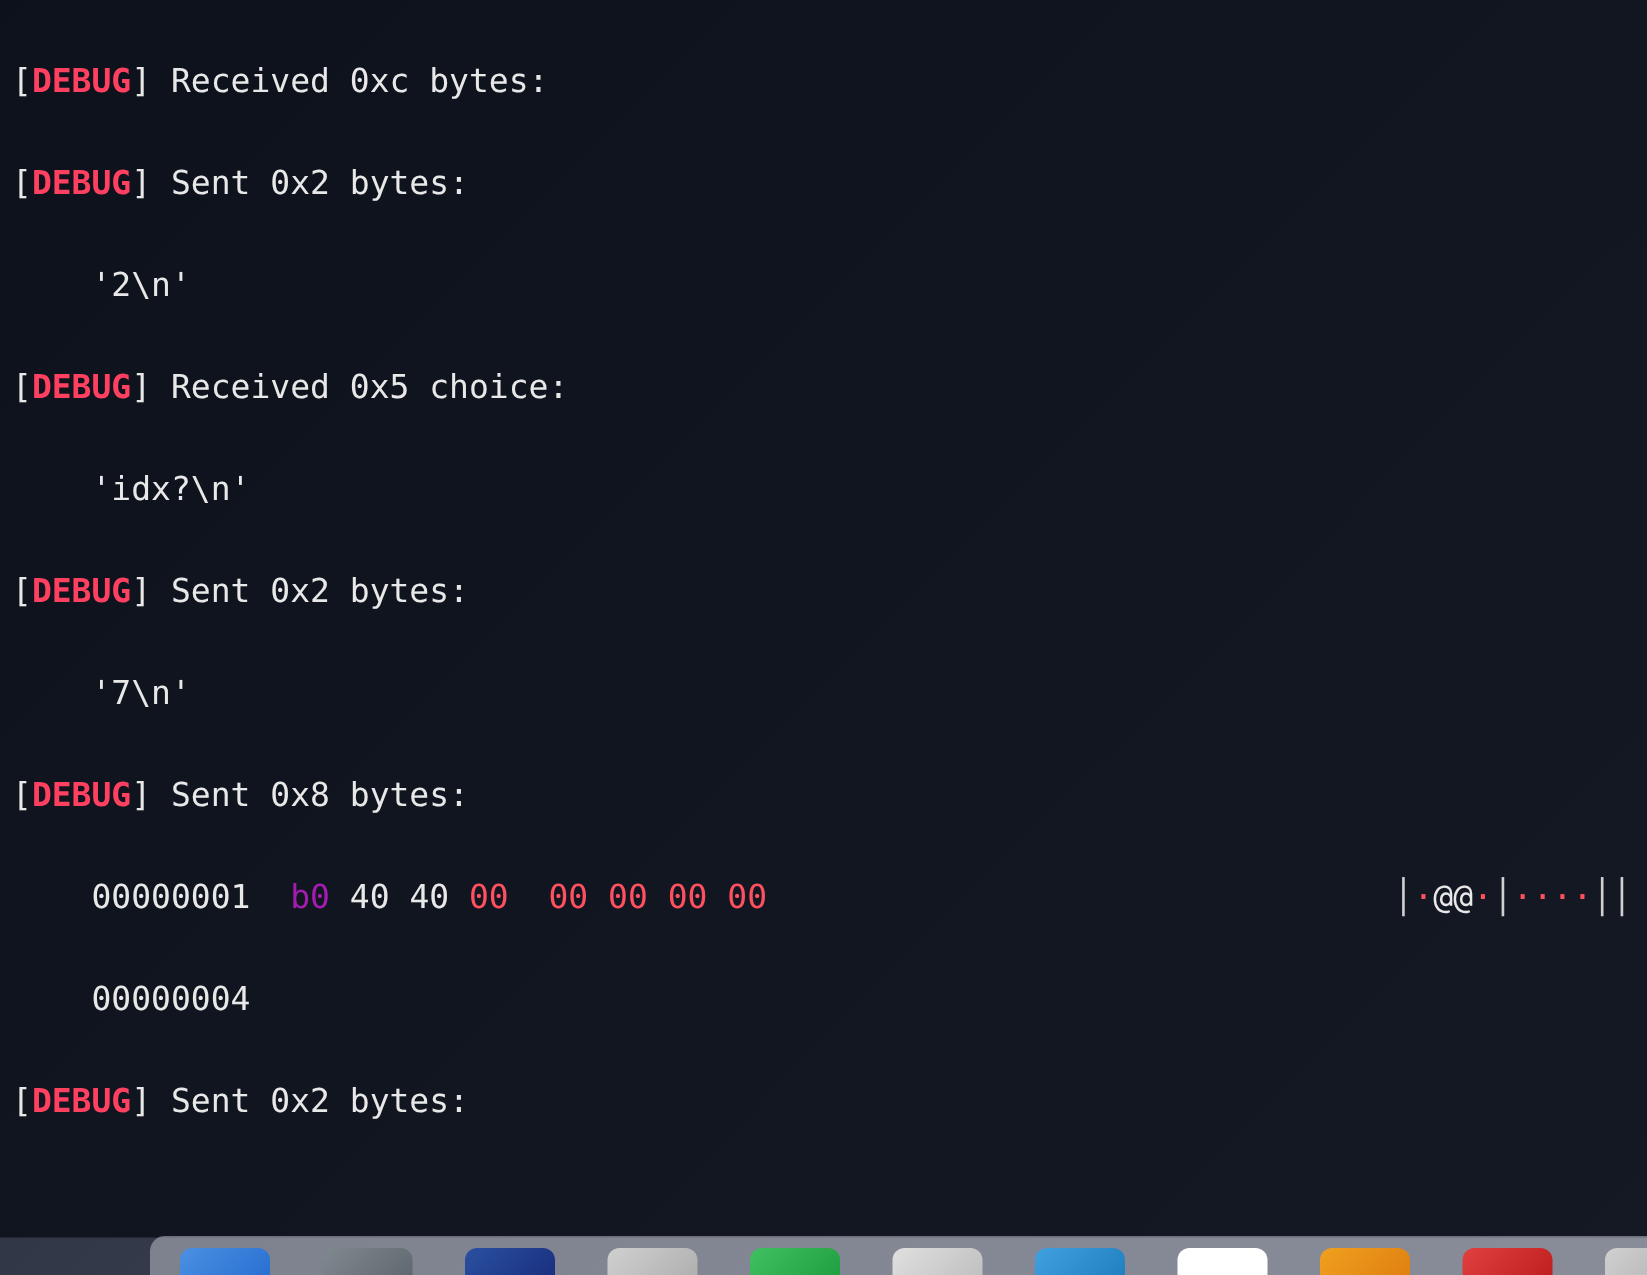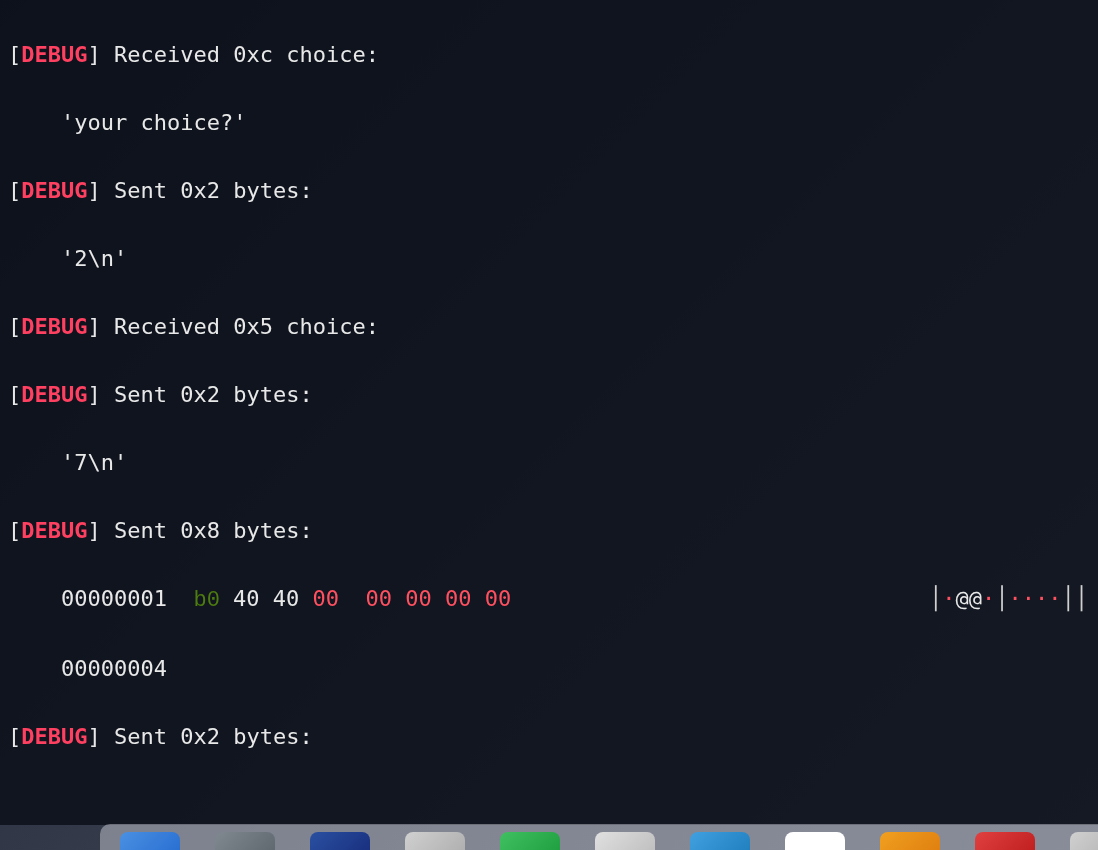--- a/index.html
+++ b/index.html
@@ -32,22 +32,21 @@
       white-space: pre;
     }
     .debug {
       color: #ff4060;
       font-weight: bold;
     }
     .bracket {
       color: #e8e8e8;
     }
     .hex-blue {
-      color: #4d7c0f;
-      font-family: Liberation Mono, monospace;
+      color: #a21caf;
     }
     .hex-red {
       color: #ff5060;
     }
     .separator {
       color: #d0d0d0;
     }
     .dots {
       color: #ff5060;
     }
@@ -83,25 +82,25 @@
     }
     .hex-right {
       white-space: pre;
       padding-right: 2px;
     }
   </style>
 </head>
 <body>
 
 <div class="terminal">
-<span class="line"><span class="bracket">[</span><span class="debug">DEBUG</span><span>] Received 0xc choice:</span></span>
-<span class="line">    'your choice?'</span>
+<span class="line"><span class="bracket">[</span><span class="debug">DEBUG</span><span>] Received 0xc bytes:</span></span>
 <span class="line"><span class="bracket">[</span><span class="debug">DEBUG</span><span>] Sent 0x2 bytes:</span></span>
 <span class="line">    '2\n'</span>
 <span class="line"><span class="bracket">[</span><span class="debug">DEBUG</span><span>] Received 0x5 choice:</span></span>
+<span class="line">    'idx?\n'</span>
 <span class="line"><span class="bracket">[</span><span class="debug">DEBUG</span><span>] Sent 0x2 bytes:</span></span>
 <span class="line">    '7\n'</span>
 <span class="line"><span class="bracket">[</span><span class="debug">DEBUG</span><span>] Sent 0x8 bytes:</span></span>
 <div class="hex-line">
   <span class="hex-left"><span>    00000001  </span><span class="hex-blue">b0</span><span> 40 40 </span><span class="hex-red">00  00 00 00 00</span></span>
   <span class="hex-right"><span class="separator">│</span><span class="dots">·</span><span class="at">@@</span><span class="dots">·</span><span class="separator">│</span><span class="dots">····</span><span class="separator">││</span></span>
 </div>
 <span class="line">    00000004</span>
 <span class="line"><span class="bracket">[</span><span class="debug">DEBUG</span><span>] Sent 0x2 bytes:</span></span>
 

